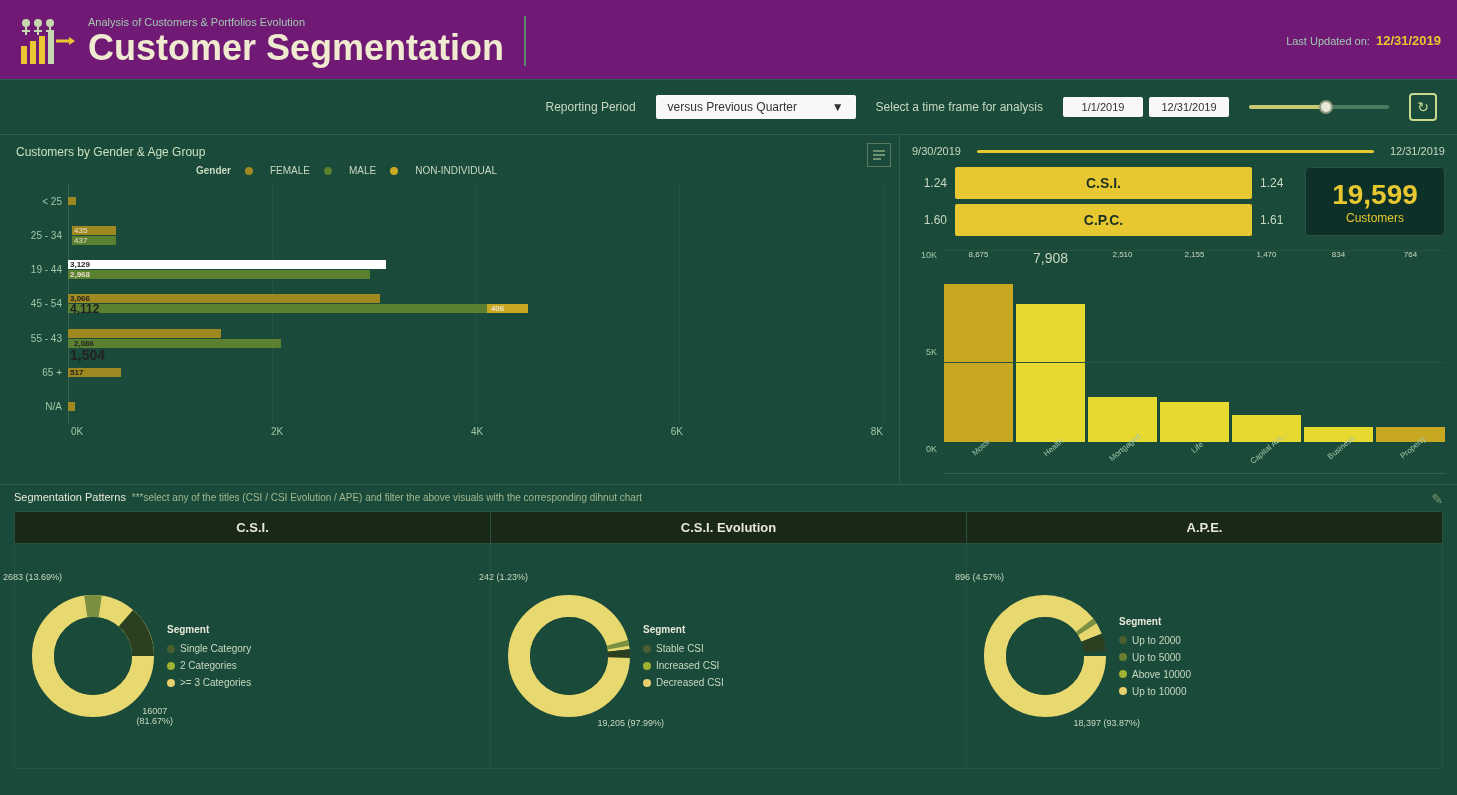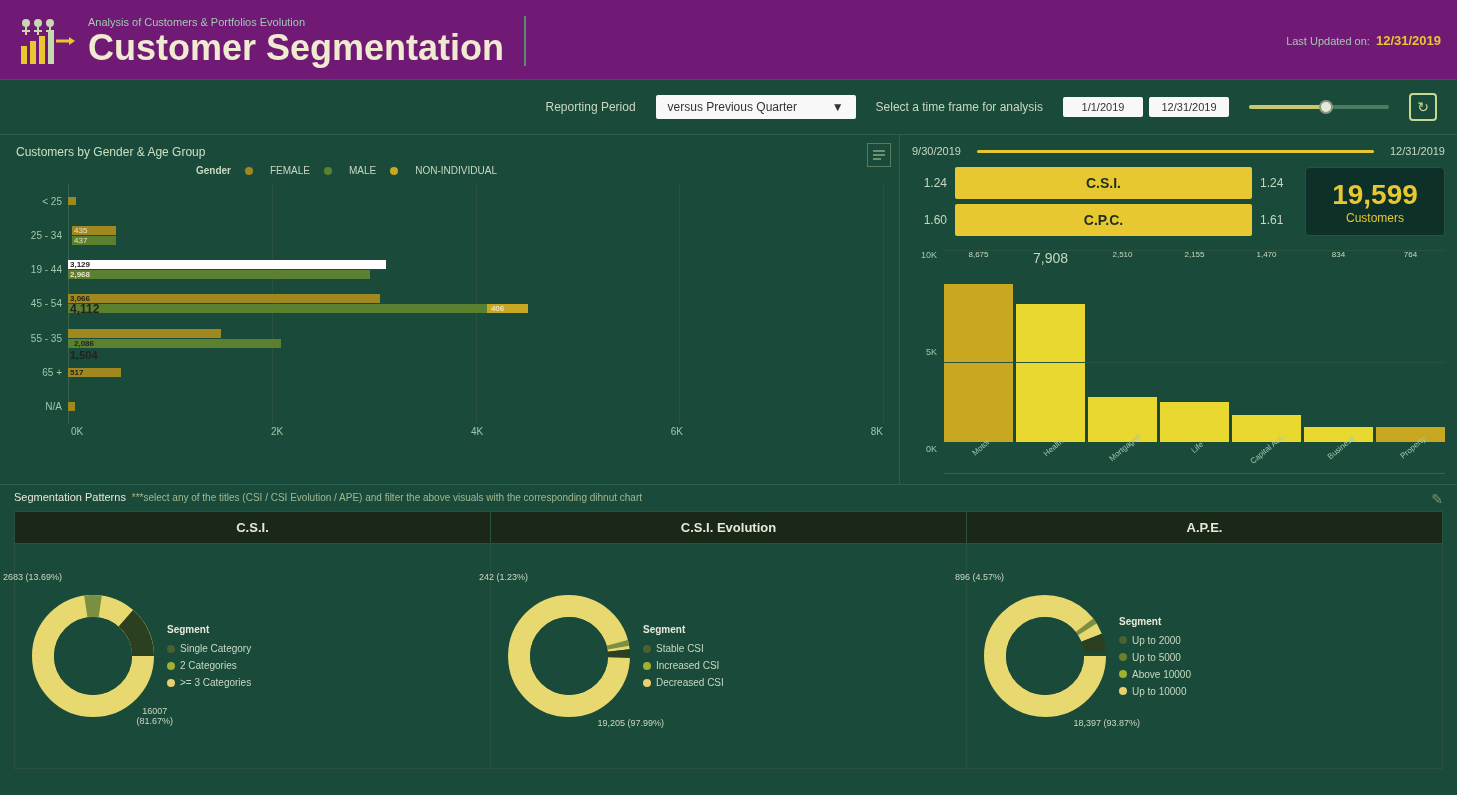--- a/index.html
+++ b/index.html
@@ -421,21 +421,21 @@
         </div>
       </div>
 
       <div style="display:flex; height:240px; position:relative;">
 
         <div style="width:52px; display:flex; flex-direction:column; justify-content:space-around; align-items:flex-end; padding-right:6px; font-size:10px; color:#a0c8a8;">
           <span>&lt; 25</span>
           <span>25 - 34</span>
           <span>19 - 44</span>
           <span>45 - 54</span>
-          <span>55 - 35</span>
+          <span>55 - 43</span>
           <span>65 +</span>
           <span>N/A</span>
         </div>
 
         <div style="flex:1; position:relative;">
 
           <div style="position:absolute;top:0;bottom:0;left:0;width:1px;background:#3a6050;"></div>
           <div style="position:absolute;top:0;bottom:0;left:25%;width:1px;background:#2a5040;"></div>
           <div style="position:absolute;top:0;bottom:0;left:50%;width:1px;background:#2a5040;"></div>
           <div style="position:absolute;top:0;bottom:0;left:75%;width:1px;background:#2a5040;"></div>
@@ -485,21 +485,21 @@
               </div>
               <div style="width:5.1%; height:100%; background:#c8a820; display:flex; align-items:center; padding-left:2px;">
                 <span style="font-size:8px;color:#e8e0c8;font-weight:600;margin-left:2px;">406</span>
               </div>
             </div>
           </div>
 
           <div style="position:absolute; top:57.12%; width:100%; height:14.28%; display:flex; flex-direction:column; justify-content:center; gap:1px; padding:2px 0;">
             <div style="display:flex; align-items:center; height:9px;">
               <div style="width:18.8%; height:100%; background:#a08820; display:flex; align-items:center; padding-left:2px;">
-                <span style="font-size:11px;color:#222;font-weight:700;margin-top:44px;">1,504</span>
+                <span style="font-size:14px;color:#222;font-weight:700;margin-top:44px;">1,504</span>
               </div>
             </div>
             <div style="display:flex; align-items:center; height:9px;">
               <div style="width:26.1%; height:100%; background:#5a8030; display:flex; align-items:center; padding-left:6px;">
                 <span style="font-size:8px;color:#222;font-weight:600;">2,086</span>
               </div>
             </div>
           </div>
 
           <div style="position:absolute; top:71.4%; width:100%; height:14.28%; display:flex; flex-direction:column; justify-content:center; gap:1px; padding:2px 0;">

